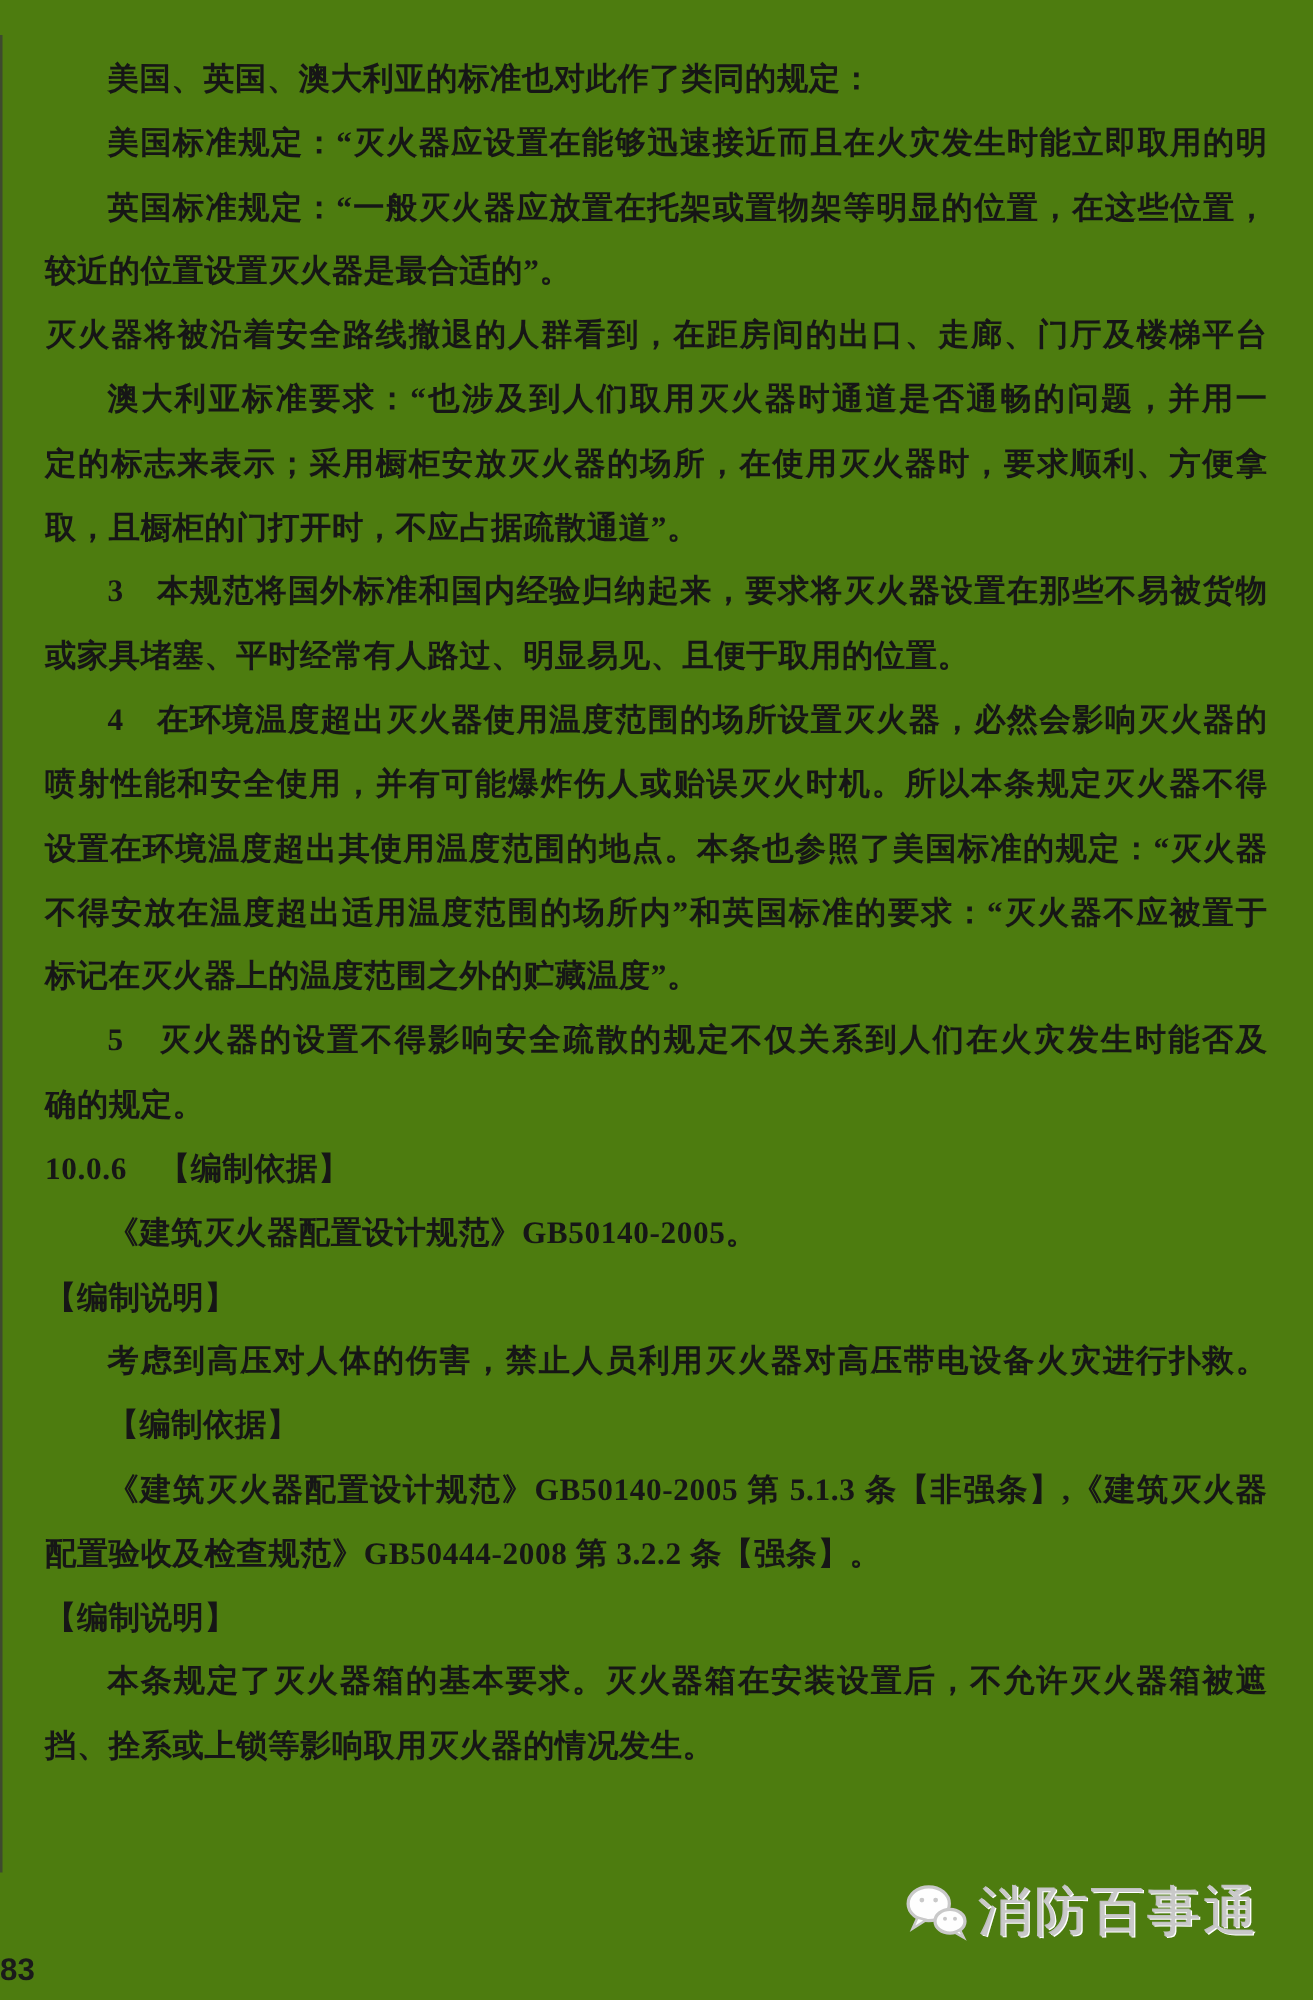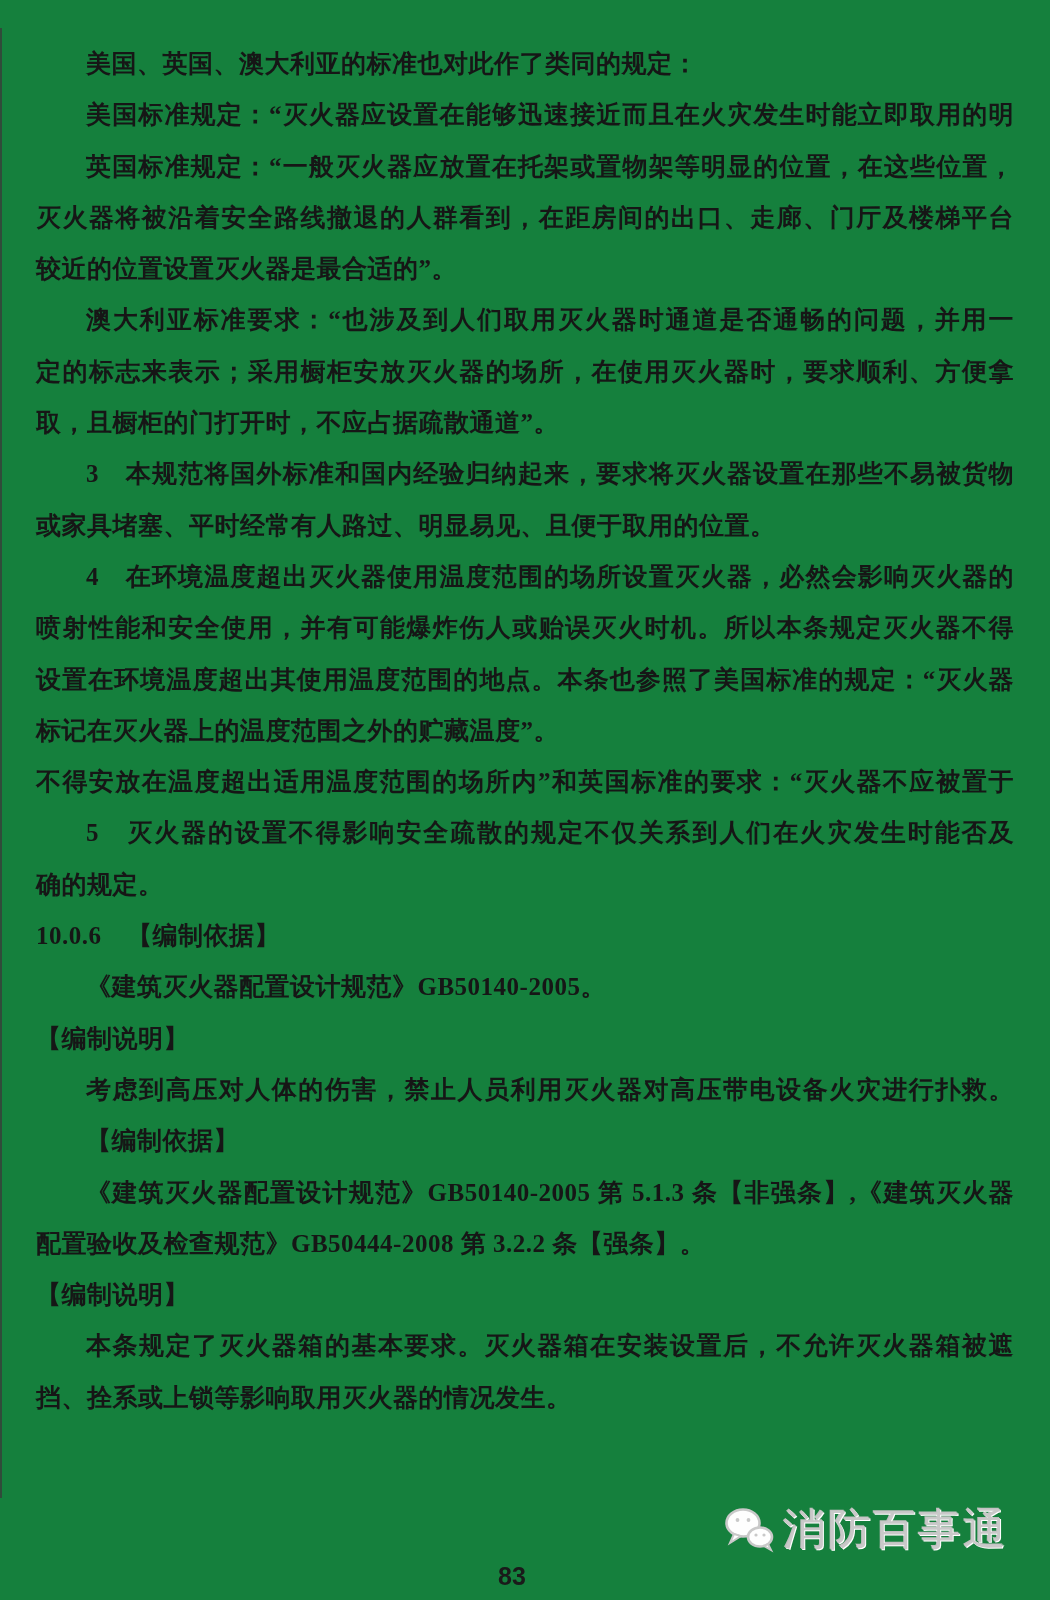--- a/index.html
+++ b/index.html
@@ -4,21 +4,21 @@
 <style>
   html, body {
     margin: 0;
     padding: 0;
     background: #ffffff;
   }
   .page {
     position: relative;
     width: 1050px;
     height: 1600px;
-    background: #15803d;
+    background: #4d7c0f;
     overflow: hidden;
     font-family: "Liberation Serif", "DejaVu Serif", serif;
   }
   .scan-edge {
     position: absolute;
     left: 0;
     top: 28px;
     width: 2px;
     height: 1470px;
     background: #3a3a3a;
@@ -63,50 +63,49 @@
   }
   .wm-icon {
     display: inline-flex;
     align-items: center;
   }
   .page-number {
     position: absolute;
     top: 1562px;
     left: 0;
     width: 1024px;
-    text-align: center;
     font-family: "Liberation Sans", "DejaVu Sans", sans-serif;
     font-size: 25px;
     font-weight: bold;
     color: #1a1a1a;
   }
 </style>
 </head>
 <body>
 
 <div class="page">
 
   <div class="scan-edge"></div>
 
   <div class="doc" id="doc-body">
       <div class="line indent">美国、英国、澳大利亚的标准也对此作了类同的规定：</div>
       <div class="line indent justify">美国标准规定：“灭火器应设置在能够迅速接近而且在火灾发生时能立即取用的明</div>
       <div class="line indent justify">英国标准规定：“一般灭火器应放置在托架或置物架等明显的位置，在这些位置，</div>
+      <div class="line">较近的位置设置灭火器是最合适的”。</div>
       <div class="line justify">灭火器将被沿着安全路线撤退的人群看到，在距房间的出口、走廊、门厅及楼梯平台</div>
-      <div class="line">较近的位置设置灭火器是最合适的”。</div>
       <div class="line indent justify">澳大利亚标准要求：“也涉及到人们取用灭火器时通道是否通畅的问题，并用一</div>
       <div class="line justify">定的标志来表示；采用橱柜安放灭火器的场所，在使用灭火器时，要求顺利、方便拿</div>
       <div class="line">取，且橱柜的门打开时，不应占据疏散通道”。</div>
       <div class="line indent justify">3　本规范将国外标准和国内经验归纳起来，要求将灭火器设置在那些不易被货物</div>
       <div class="line">或家具堵塞、平时经常有人路过、明显易见、且便于取用的位置。</div>
       <div class="line indent justify">4　在环境温度超出灭火器使用温度范围的场所设置灭火器，必然会影响灭火器的</div>
       <div class="line justify">喷射性能和安全使用，并有可能爆炸伤人或贻误灭火时机。所以本条规定灭火器不得</div>
       <div class="line justify">设置在环境温度超出其使用温度范围的地点。本条也参照了美国标准的规定：“灭火器</div>
+      <div class="line justify">不得安放在温度超出适用温度范围的场所内”和英国标准的要求：“灭火器不应被置于</div>
       <div class="line">标记在灭火器上的温度范围之外的贮藏温度”。</div>
-      <div class="line justify">不得安放在温度超出适用温度范围的场所内”和英国标准的要求：“灭火器不应被置于</div>
       <div class="line indent justify">5　灭火器的设置不得影响安全疏散的规定不仅关系到人们在火灾发生时能否及</div>
       <div class="line">确的规定。</div>
       <div class="line">10.0.6　【编制依据】</div>
       <div class="line indent">《建筑灭火器配置设计规范》GB50140-2005。</div>
       <div class="line">【编制说明】</div>
       <div class="line indent justify">考虑到高压对人体的伤害，禁止人员利用灭火器对高压带电设备火灾进行扑救。</div>
       <div class="line indent">【编制依据】</div>
       <div class="line indent justify">《建筑灭火器配置设计规范》GB50140-2005 第 5.1.3 条【非强条】,《建筑灭火器</div>
       <div class="line">配置验收及检查规范》GB50444-2008 第 3.2.2 条【强条】。</div>
       <div class="line">【编制说明】</div>

